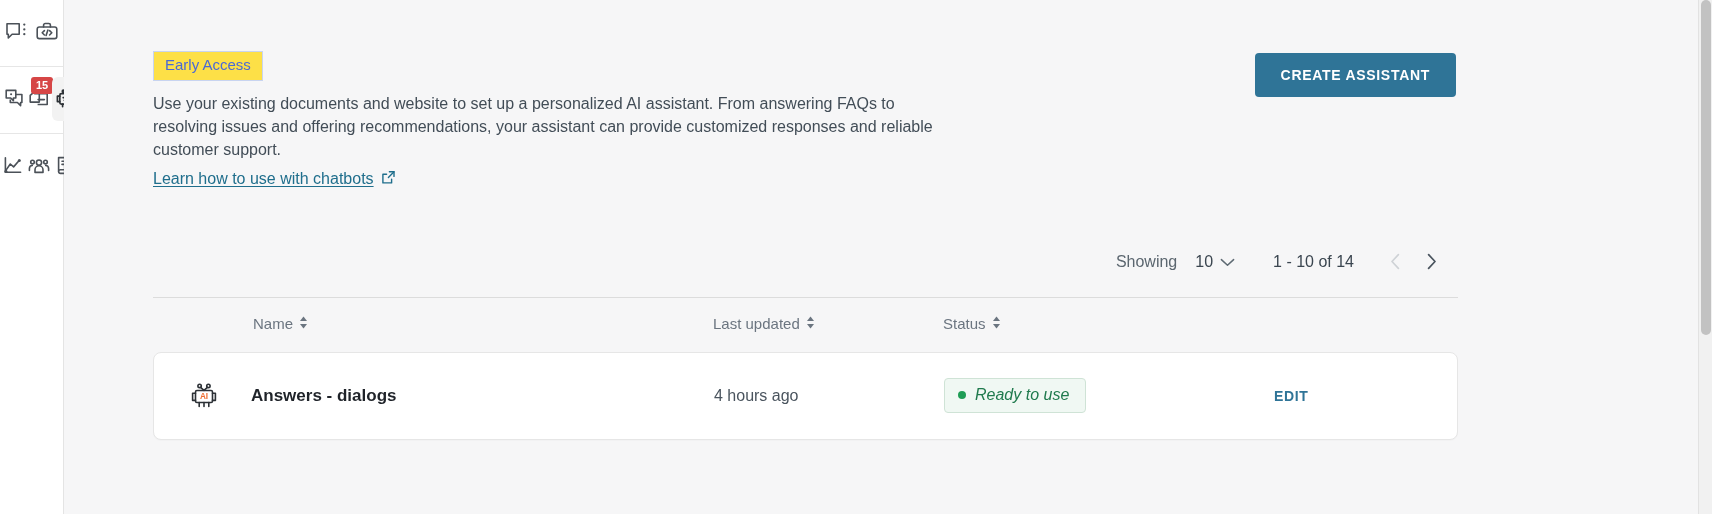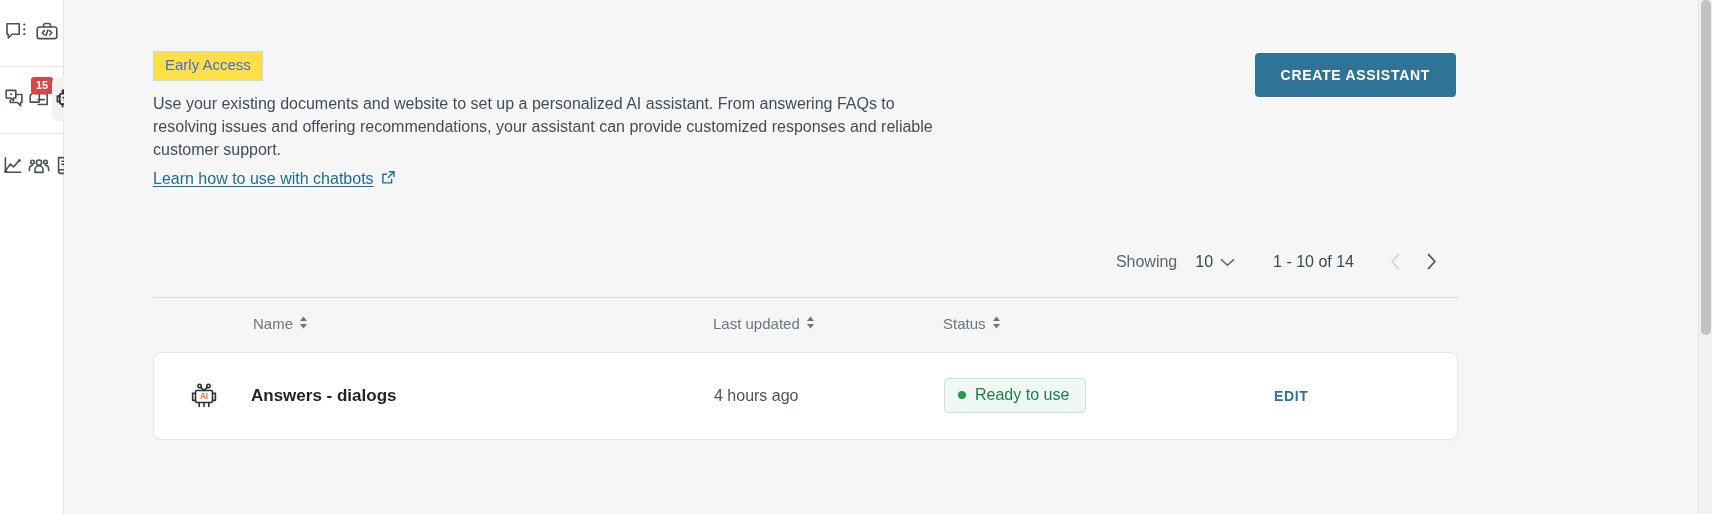--- a/index.html
+++ b/index.html
@@ -224,21 +224,21 @@
   .assistant-name {
     font-size: 17px;
     font-weight: 700;
     color: #1f2329;
   }
   .cell-date {
     width: 230px;
     font-size: 16px;
     color: #4a545e;
   }
-  .cell-stat { width: 300px; }
+  .cell-stat { width: 300px; font-style: italic; }
   .pill {
     display: inline-flex;
     align-items: center;
     gap: 9px;
     border: 1px solid #cfe3d6;
     background: #f0f8f3;
     color: #1f7a4d;
     font-size: 16px;
     border-radius: 4px;
     padding: 7px 16px 8px 13px;

